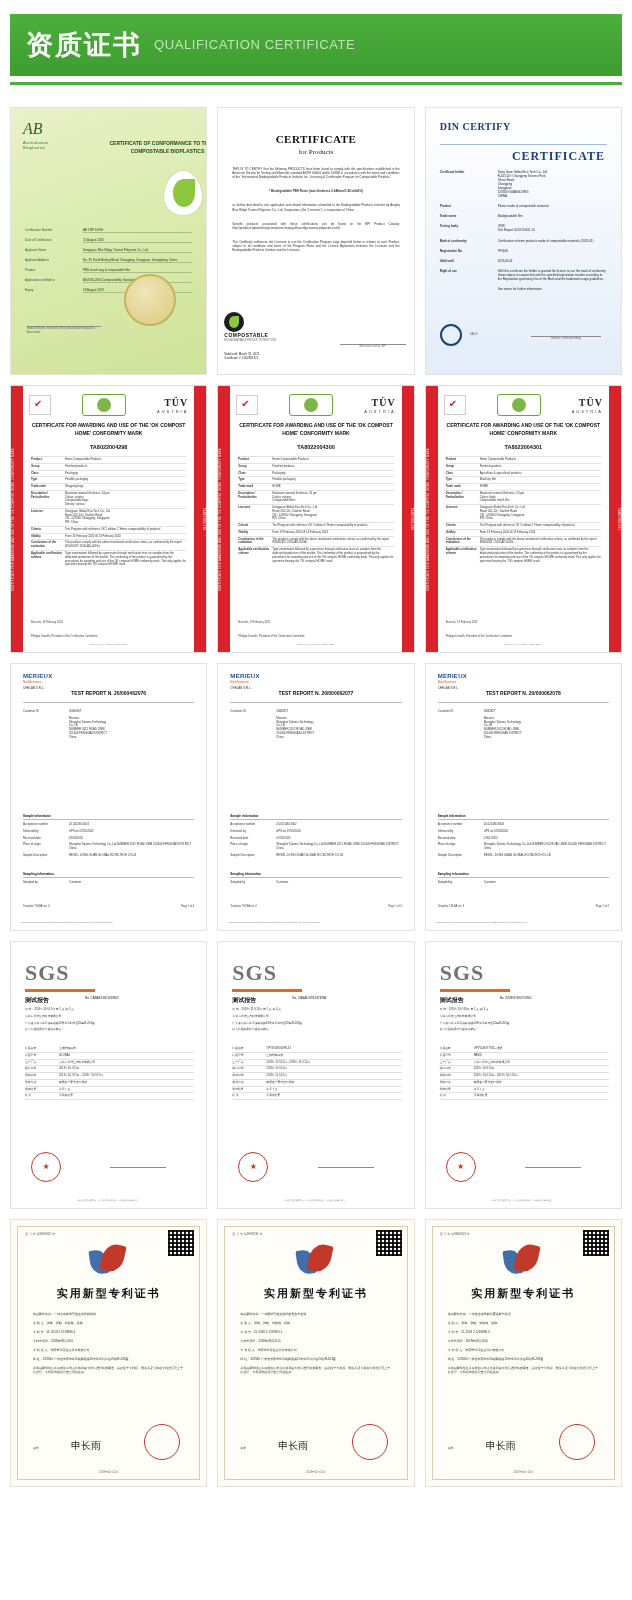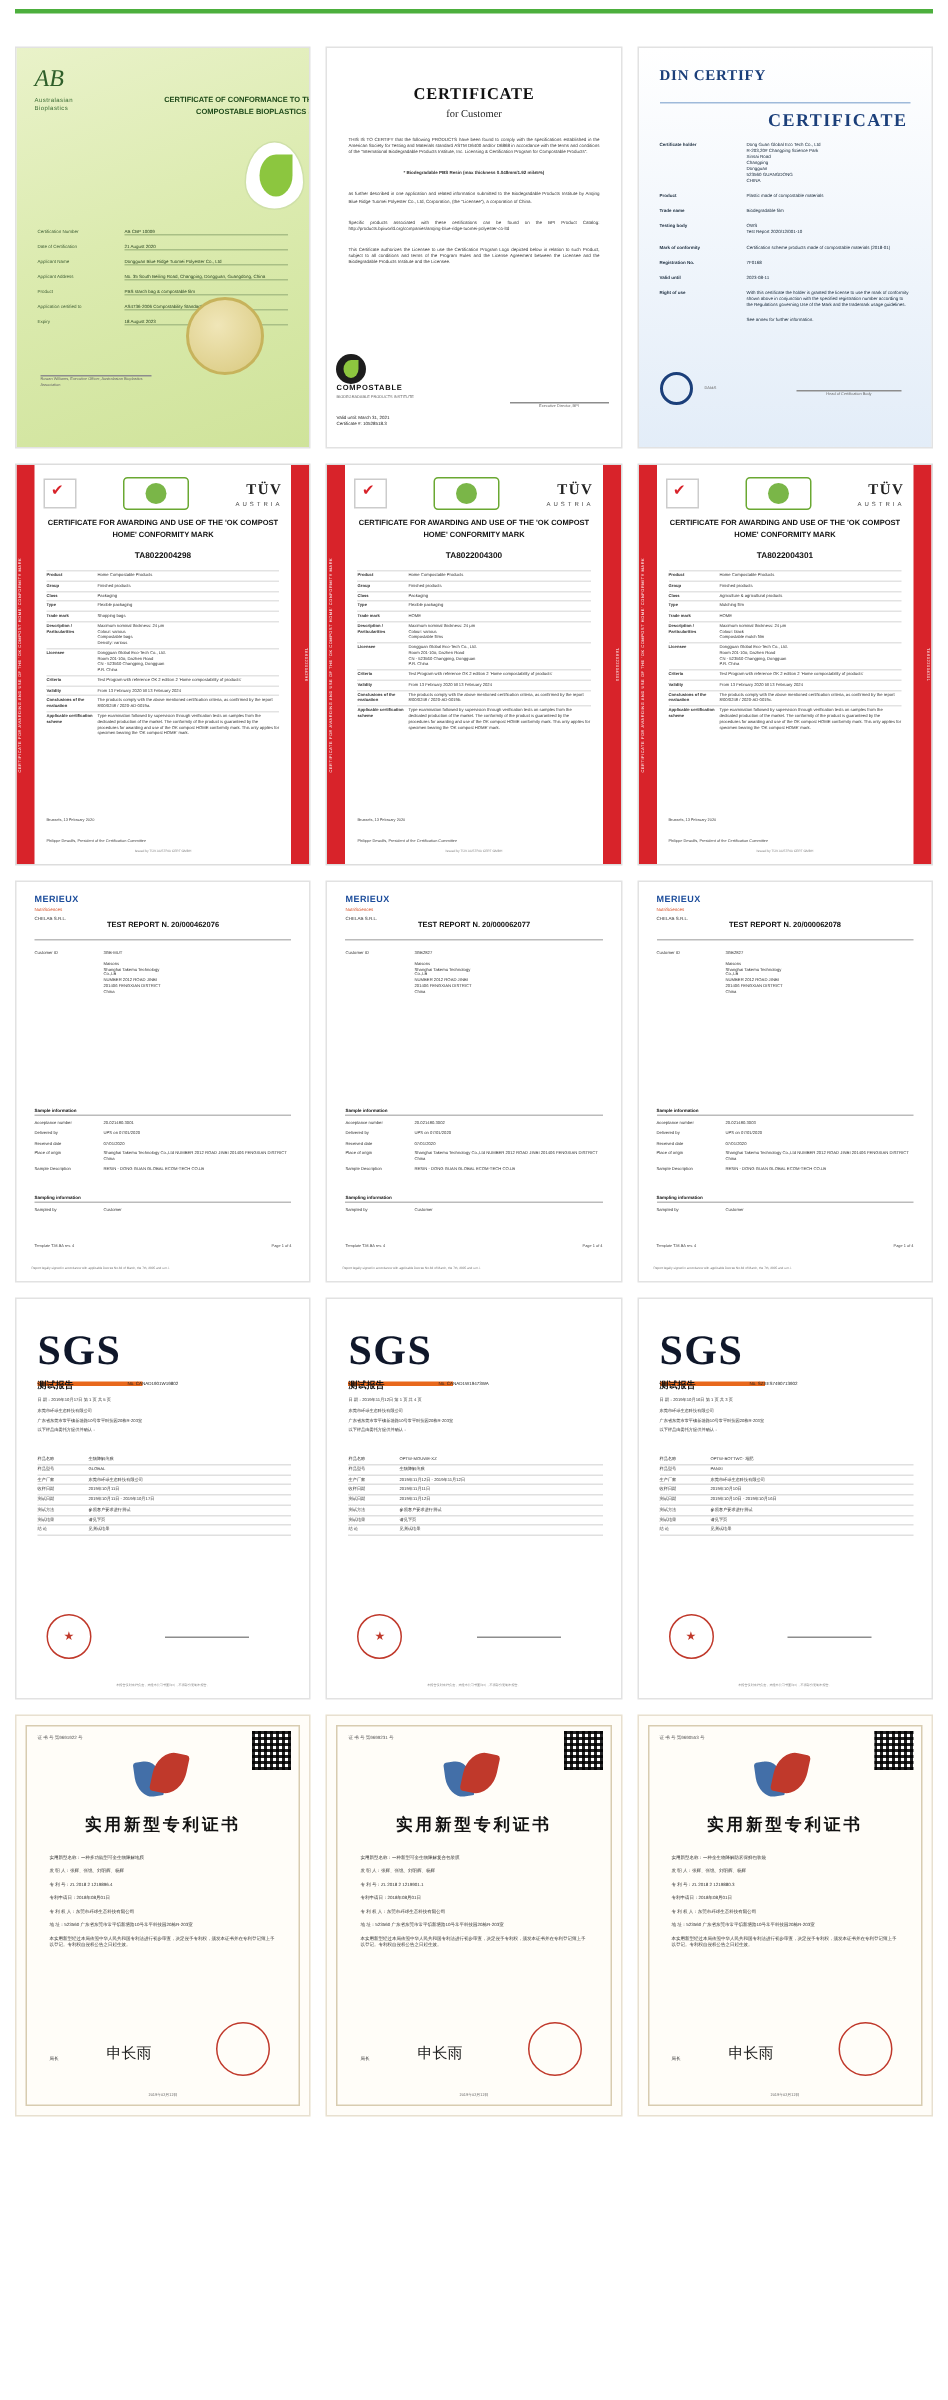--- a/index.html
+++ b/index.html
@@ -191,21 +191,21 @@
   .mer .v{ flex:1; font-size:2.8px; color:#333;}
   .mer .sec{ font-size:3px; font-weight:bold; color:#111; border-bottom:1px solid #bbb; padding-bottom:1px; margin-bottom:3px;}
   .mer .footer{ position:absolute; left:10px; right:10px; bottom:6px; font-size:2.1px; color:#777; text-align:justify; line-height:1.25;}
   .mer .pg{ position:absolute; right:12px; bottom:22px; font-size:2.6px; color:#444;}
   .mer .pgl{ position:absolute; left:12px; bottom:22px; font-size:2.6px; color:#444;}
 
   
   .sgs { background:#fff; }
   .sgs .logo{
     position:absolute; top:16px; left:14px; font-family:"Liberation Serif", serif;
-    font-weight:bold; font-size:28px; letter-spacing:1px; color:#0f172a;
+    font-weight:bold; font-size:22px; letter-spacing:1px; color:#737373;
   }
   .sgs .logo .u{ display:block; width:70px; height:3px; background:#e8681c; margin-top:1px;}
   .sgs .ttl{ position:absolute; top:54px; left:14px; font-size:6px; font-weight:bold; color:#111;}
   .sgs .no{ position:absolute; top:54px; left:74px; right:12px; font-size:3px; color:#222;}
   .sgs .meta{ position:absolute; top:66px; left:14px; right:12px;}
   .sgs .meta .l{ font-size:2.8px; color:#333; margin-bottom:3px;}
   .sgs .tbl{ position:absolute; top:104px; left:14px; right:12px;}
   .sgs .r{ display:flex; border-bottom:1px solid #e0e0e0; padding:1px 0;}
   .sgs .k{ width:34px; font-size:2.8px; color:#333;}
   .sgs .v{ flex:1; font-size:2.8px; color:#333;}
@@ -239,20 +239,24 @@
   }
   .pat .sig{ position:absolute; left:60px; bottom:34px; font-family:"Liberation Serif",serif; font-size:10px; color:#222;}
   .pat .sigk{ position:absolute; left:22px; bottom:36px; font-size:3px; color:#333;}
   .pat .bottom{ position:absolute; left:0; right:0; bottom:12px; text-align:center; font-size:2.6px; color:#666;}
 </style>
 </head>
 <body>
 
 <div class="page">
 
+  <div class="banner">
+    <span class="banner-cn">资质证书</span>
+    <span class="banner-en">QUALIFICATION CERTIFICATE</span>
+  </div>
   <div class="banner-rule"></div>
 
   <div class="grid">
 
     <div class="cert c1">
       <div class="logo">
         <div class="ab">AB</div>
         <div class="sub">Australasian</div>
         <div class="sub">Bioplastics</div>
       </div>
@@ -291,21 +295,21 @@
       <div class="seal"></div>
       <div class="sig">
         <div class="ln"></div>
         <div class="tiny2">Rowan Williams, Executive Officer, Australasian Bioplastics Association</div>
       </div>
     </div>
 
     <div class="cert c2">
       <div class="inner">
         <h1>CERTIFICATE</h1>
-        <div class="sub">for Customer</div>
+        <div class="sub">for Products</div>
         <div class="para">THIS IS TO CERTIFY that the following PRODUCTS have been found to comply with the specifications established in the American Society for Testing and Materials standard ASTM D6400 and/or D6868 in accordance with the terms and conditions of the "International Biodegradable Products Institute, Inc. Licensing &amp; Certification Program for Compostable Products".</div>
         <div class="para" style="font-weight:bold;text-align:center;">* Biodegradable PBS Resin (max thickness 0.048mm/1.92 mil±5%)</div>
         <div class="para">as further described in one application and related information submitted to the Biodegradable Products Institute by Anqing Blue Ridge Tuomei Polyester Co., Ltd, Corporation, (the "Licensee"), a corporation of China.</div>
         <div class="para">Specific products associated with these certifications can be found on the BPI Product Catalog: http://products.bpiworld.org/companies/anqing-blue-ridge-tuomei-polyester-co-ltd</div>
         <div class="para">This Certificate authorizes the Licensee to use the Certification Program Logo depicted below in relation to such Product, subject to all conditions and terms of the Program Rules and the License Agreement between the Licensee and the Biodegradable Products Institute and the Licensee.</div>
       </div>
       <div class="compost">
         <div class="circ"></div>
         <div class="compostword">COMPOSTABLE</div>
         <div class="tiny2">BIODEGRADABLE PRODUCTS INSTITUTE</div>

